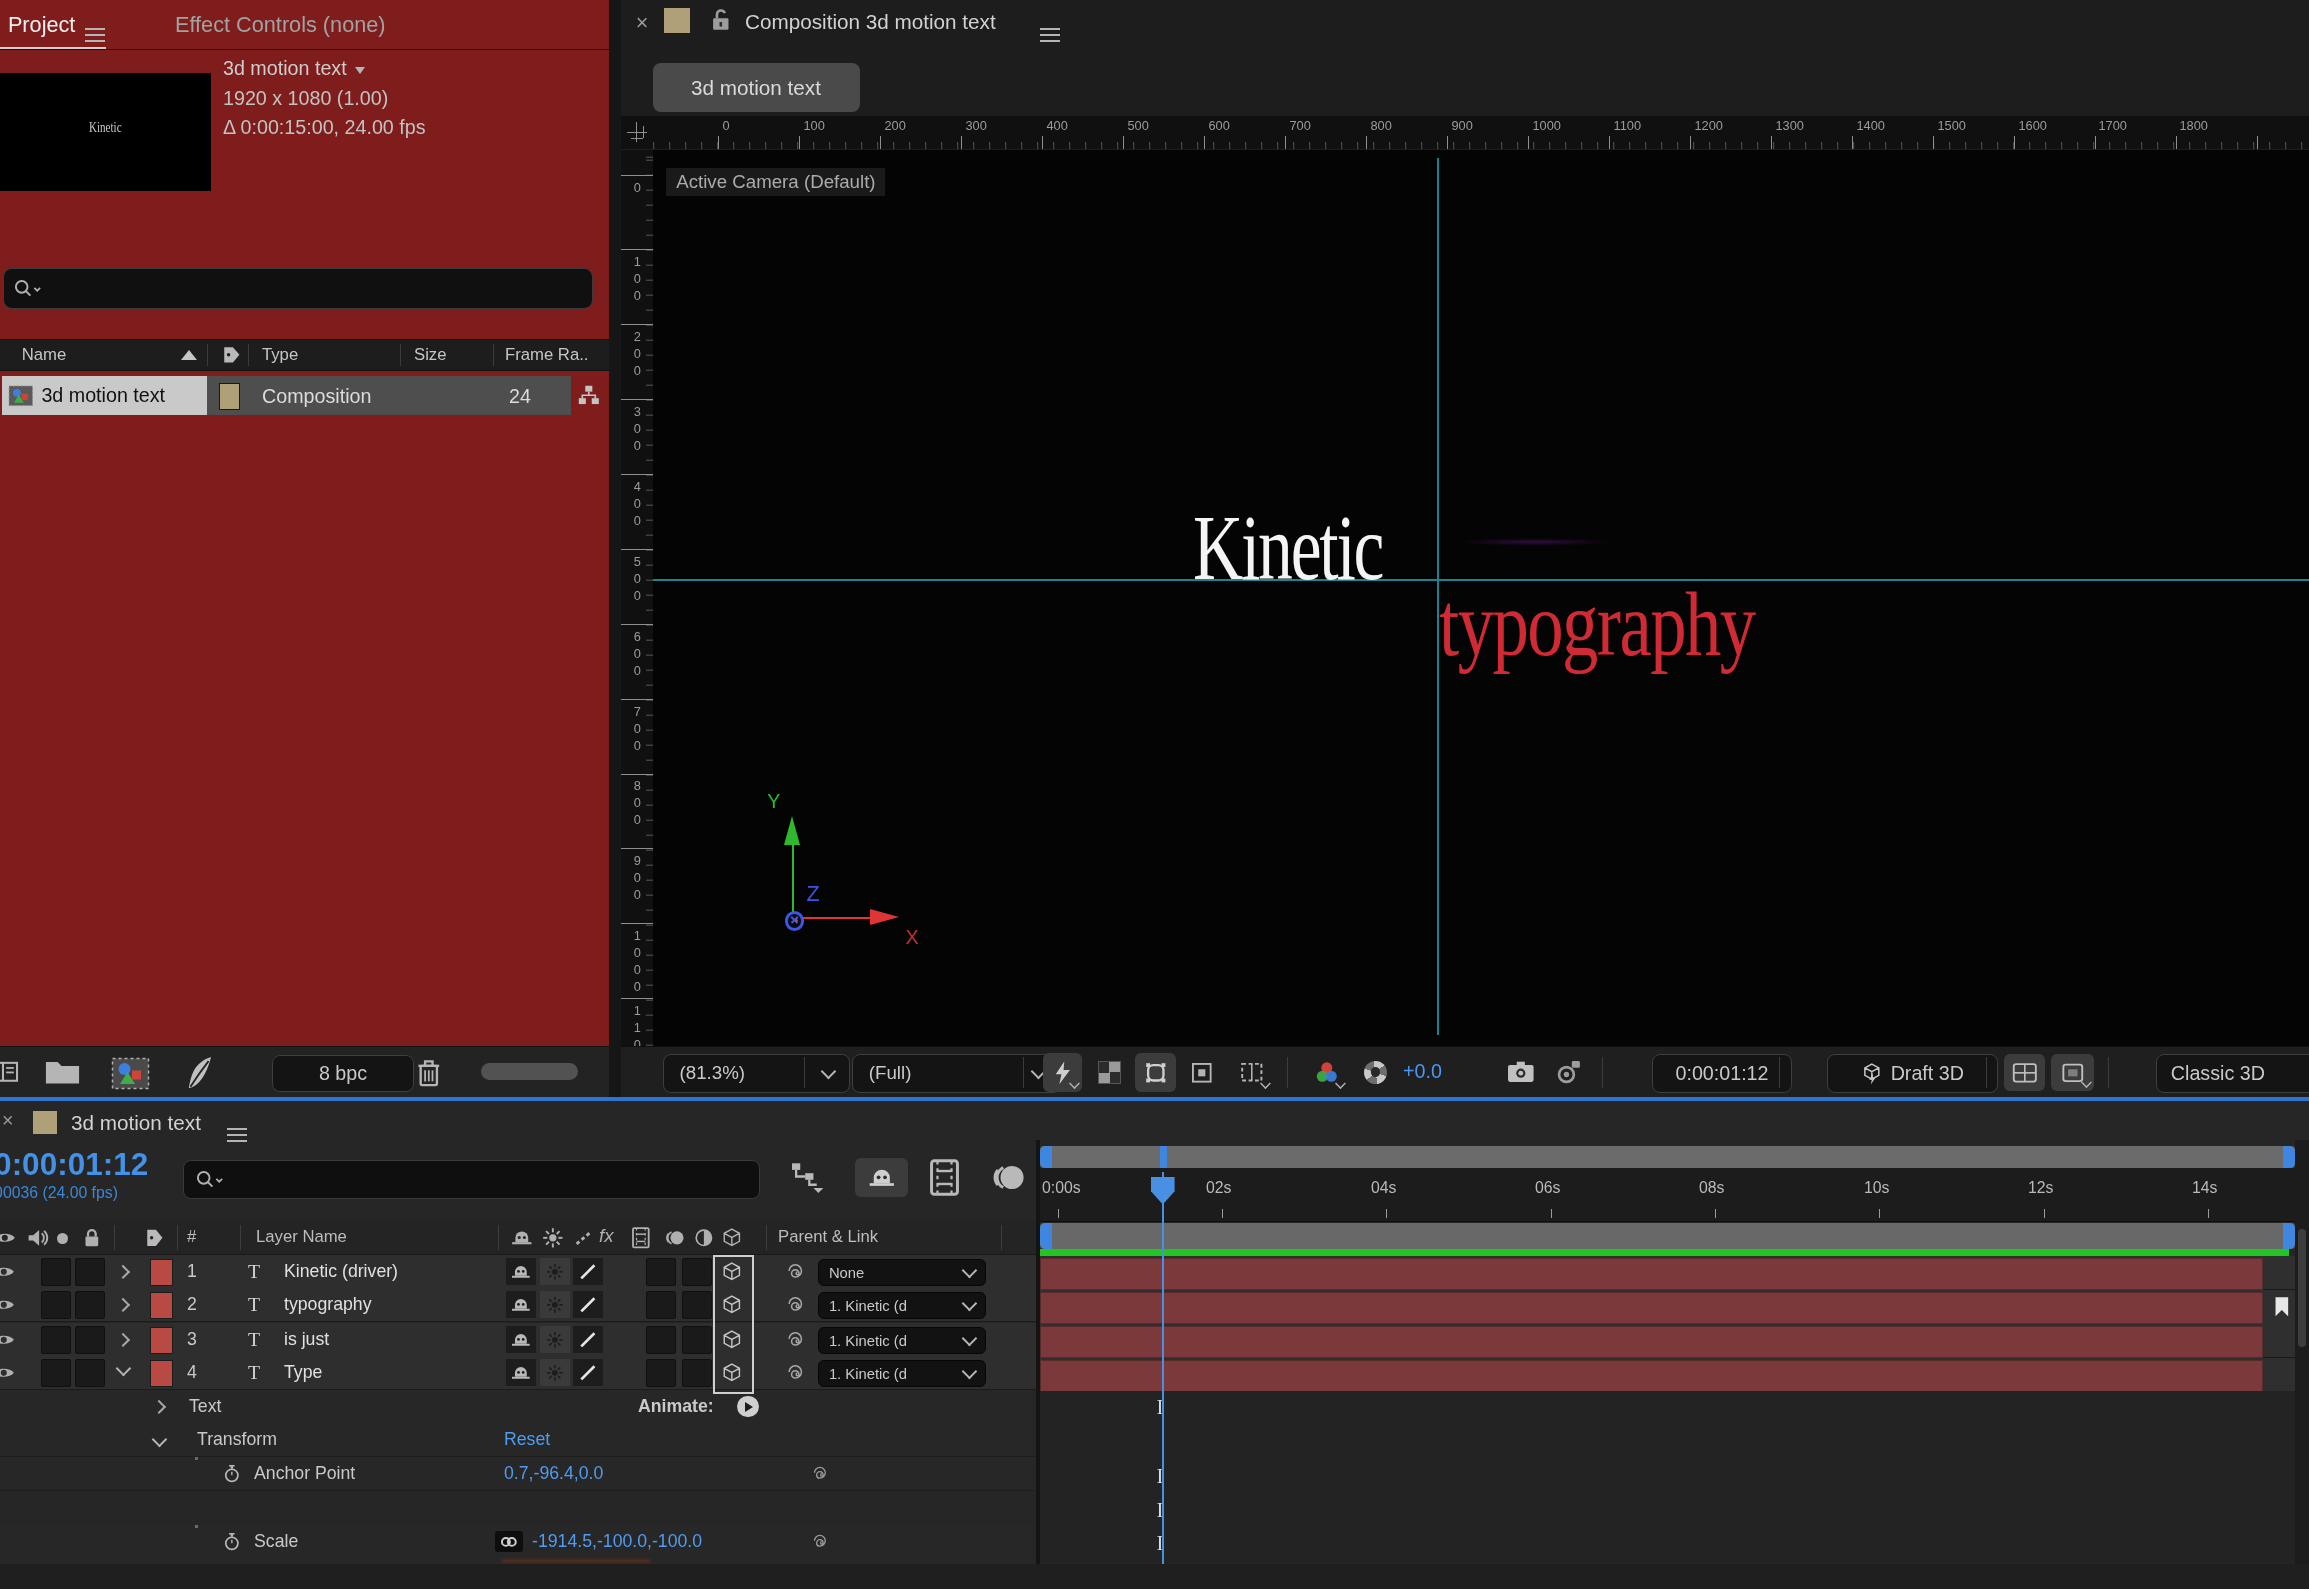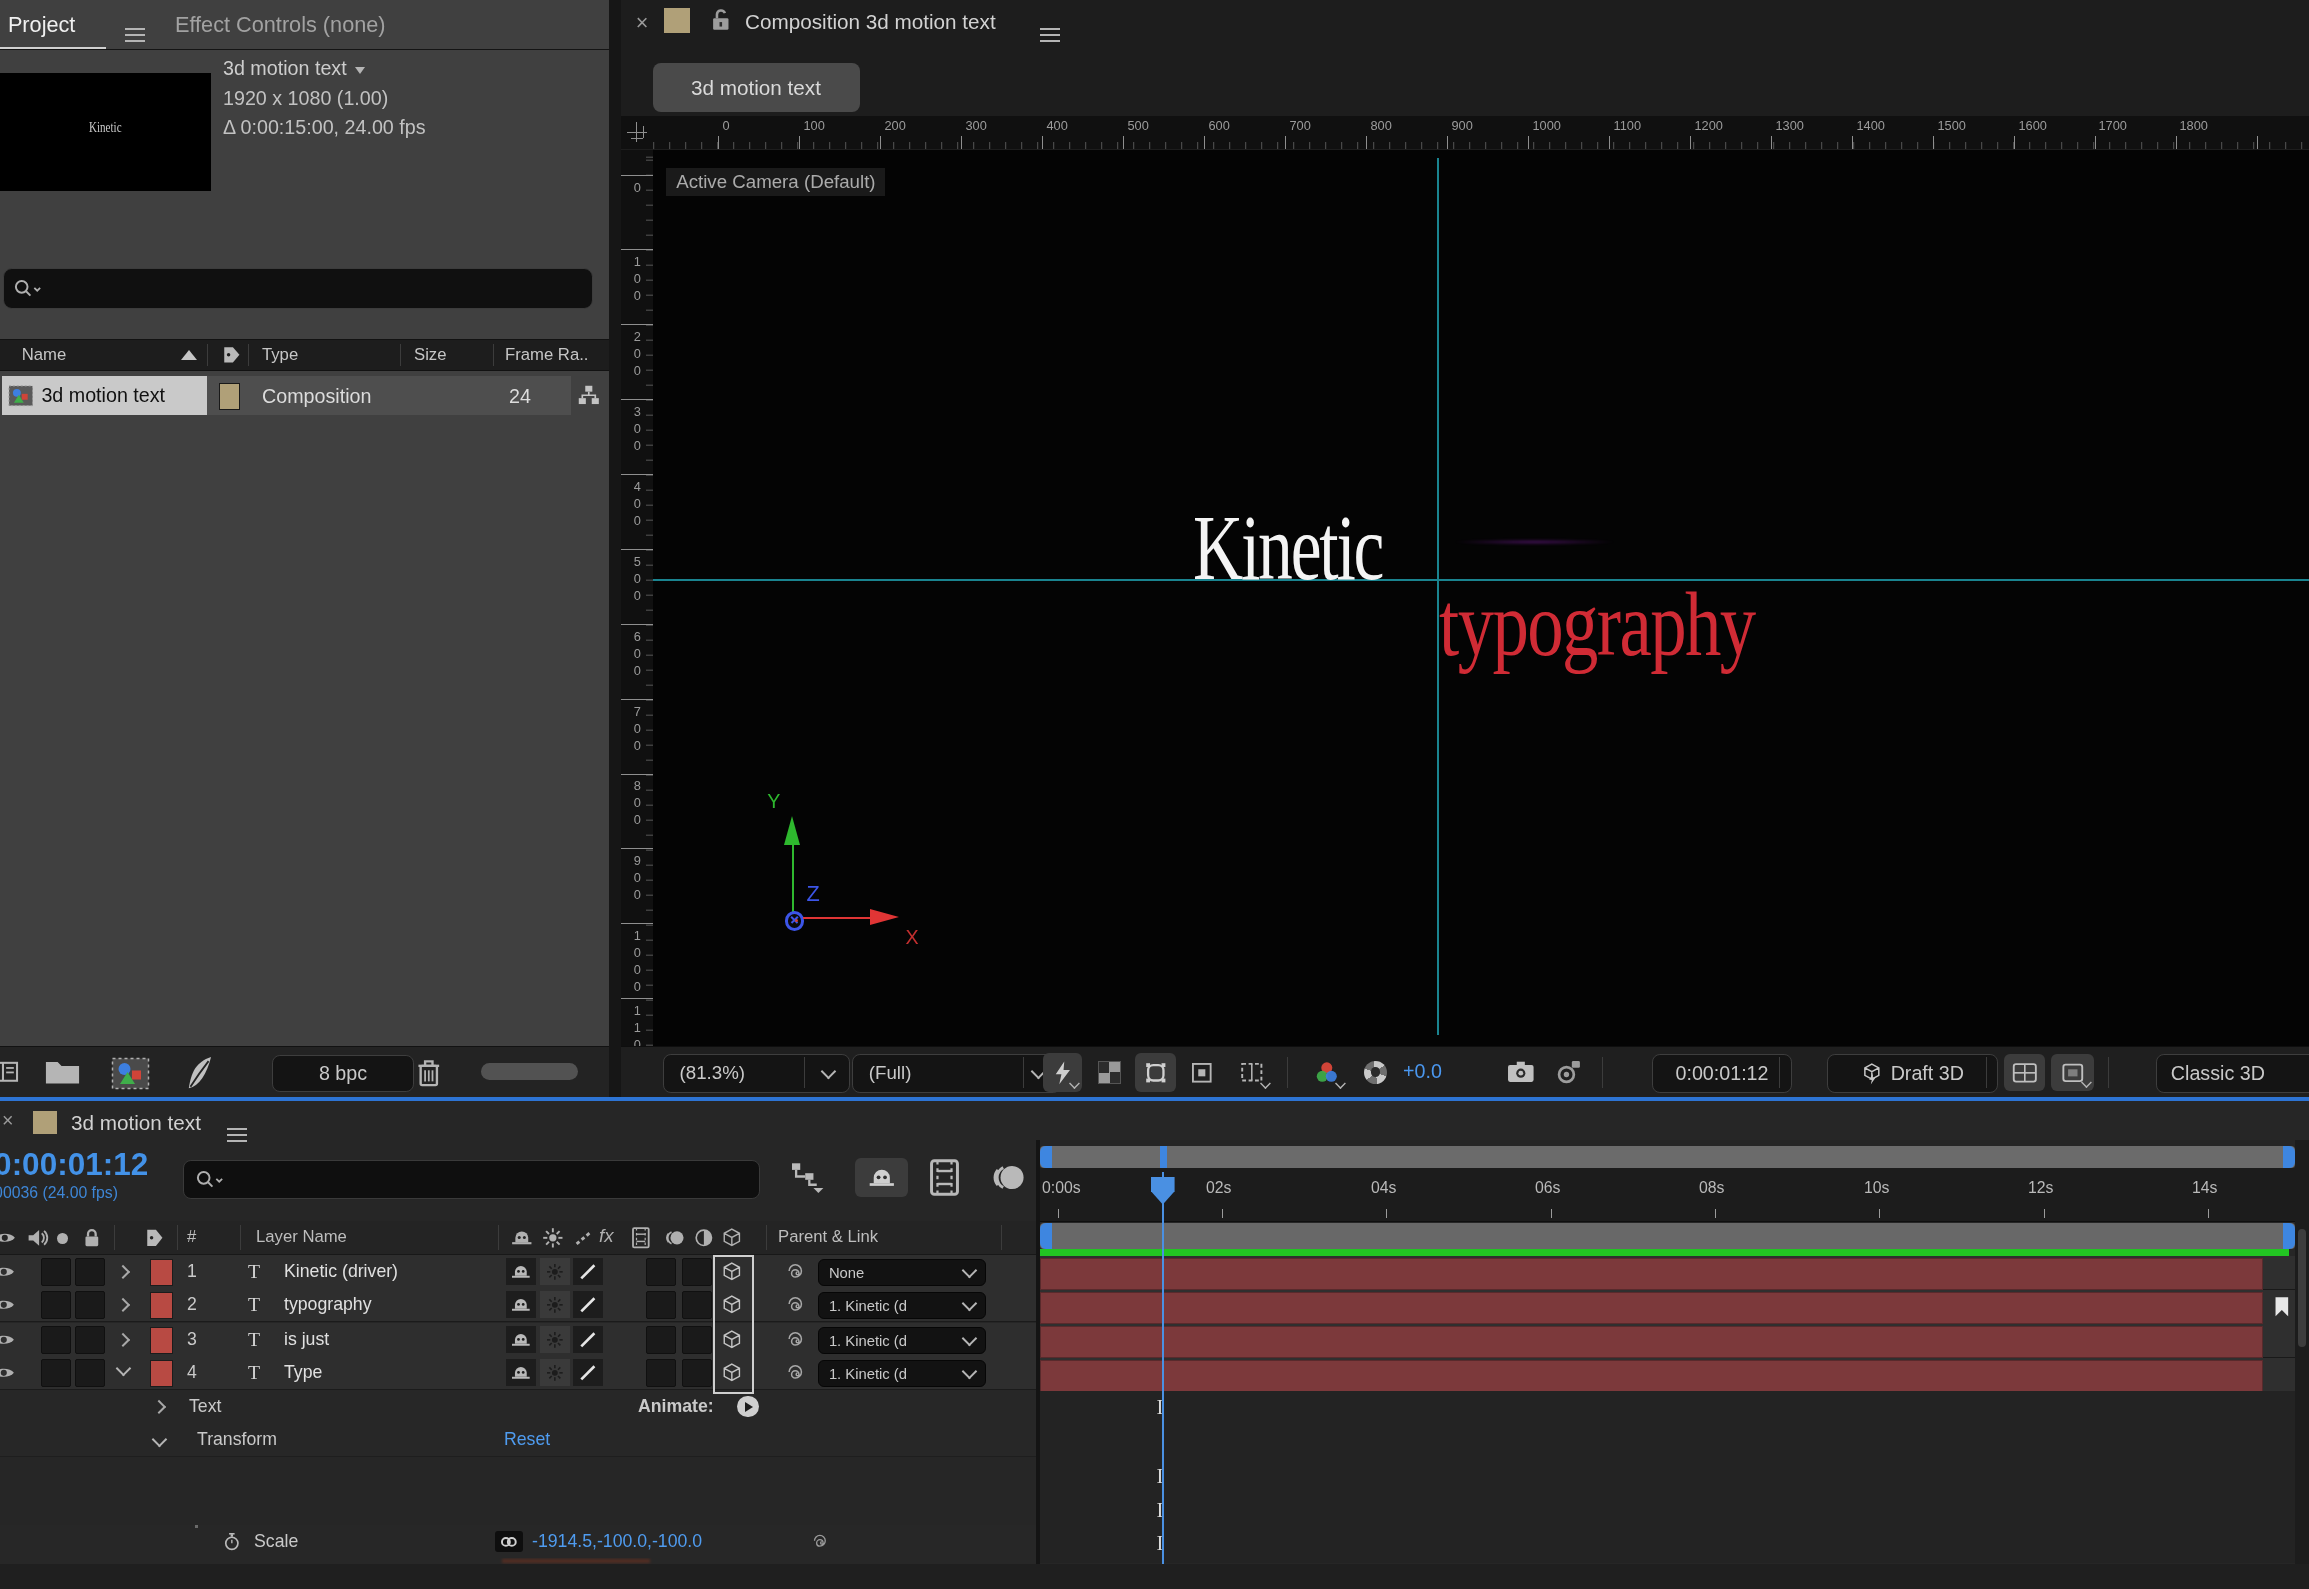--- a/index.html
+++ b/index.html
@@ -39,21 +39,21 @@
          font-size:20.7px;color:#dcdcdc;}
   svg{display:block;}
   .icbtn{display:flex;align-items:center;justify-content:center;border-radius:5.9px;}
   .sel{background:#3c3c3c;}
 </style>
 </head>
 <body>
 
 <div id="app">
 
-  <div class="abs" style="left:0;top:0;width:609px;height:1097px;background:#404040;padding-left:40px;">
+  <div class="abs" style="left:0;top:0;width:609px;height:1097px;background:#7f1d1d;">
     
     <div class="abs" style="left:7.9px;top:11.8px;font-size:21.7px;color:#f0f0f0;">Project</div>
     <span class="hamb abs" style="left:85px;top:21.7px;"></span>
     <div class="abs" style="left:0;top:47px;width:106px;height:2px;background:#d0d0d0;"></div>
     <div class="abs" style="left:175px;top:11.8px;font-size:21.7px;color:#a2a2a2;">Effect Controls (none)</div>
     <div class="abs" style="left:0;top:49px;width:609px;height:1px;background:#141414;"></div>
 
     
     <div class="abs" style="left:0;top:73px;width:211px;height:118px;background:#000;">
       <span class="abs" style="left:85px;top:47px;font-family:'Liberation Serif',serif;font-size:13.8px;color:#c9c9c9;transform:scaleX(.8);">Kinetic</span>
@@ -861,20 +861,38 @@
       </span>
     </div>
     <div class="prow" style="top:322px;">
       <span class="cell" style="left:154px;">
           <span class="chv" style="margin-top:0;"></span>
         </span>
       <span class="cell" style="left:197px;font-size:17.7px;color:#c9c9c9;">Transform</span>
       <span class="cell" style="left:504px;font-size:17.7px;color:#4f9cf0;">Reset</span>
     </div>
 
+    <div class="prow" style="top:356px;">
+      <span class="cell" style="left:195px;width:3px;height:3px;background:#6a6a6a;"></span>
+      <span class="cell" style="left:223px;">
+        <svg class="stopwatch" viewBox="0 0 18 20">
+            <circle cx="9" cy="11.5" r="6.2" fill="none" stroke="#b9b9b9" stroke-width="1.7"></circle>
+            <rect x="7.8" y="2.2" width="2.4" height="2.6" fill="#b9b9b9"></rect>
+            <rect x="6.2" y="1" width="5.6" height="1.6" fill="#b9b9b9"></rect>
+            <line x1="9" y1="11.5" x2="9" y2="7.8" stroke="#b9b9b9" stroke-width="1.4"></line>
+          </svg>
+      </span>
+      <span class="cell" style="left:254px;font-size:17.7px;color:#c9c9c9;">Anchor Point</span>
+      <span class="cell" style="left:504px;font-size:17.7px;color:#4f9cf0;">0.7,-96.4,0.0</span>
+      <span class="cell" style="left:808px;">
+        <svg width="21.7" height="21.7" viewBox="0 0 22 22">
+            <path d="M11 11 m0 -1.6 a1.6 1.6 0 1 0 1.6 1.6 a4.2 4.2 0 1 0 -4.2 4.2 a7 7 0 1 0 -7 -7" transform="translate(5.5,3.5) scale(.78)" fill="none" stroke="#9c9c9c" stroke-width="1.7"></path>
+          </svg>
+      </span>
+    </div>
     <div class="prow" style="top:424px;">
       <span class="cell" style="left:195px;width:3px;height:3px;background:#6a6a6a;"></span>
       <span class="cell" style="left:223px;">
         <svg class="stopwatch" viewBox="0 0 18 20">
             <circle cx="9" cy="11.5" r="6.2" fill="none" stroke="#b9b9b9" stroke-width="1.7"></circle>
             <rect x="7.8" y="2.2" width="2.4" height="2.6" fill="#b9b9b9"></rect>
             <rect x="6.2" y="1" width="5.6" height="1.6" fill="#b9b9b9"></rect>
             <line x1="9" y1="11.5" x2="9" y2="7.8" stroke="#b9b9b9" stroke-width="1.4"></line>
           </svg>
       </span>

